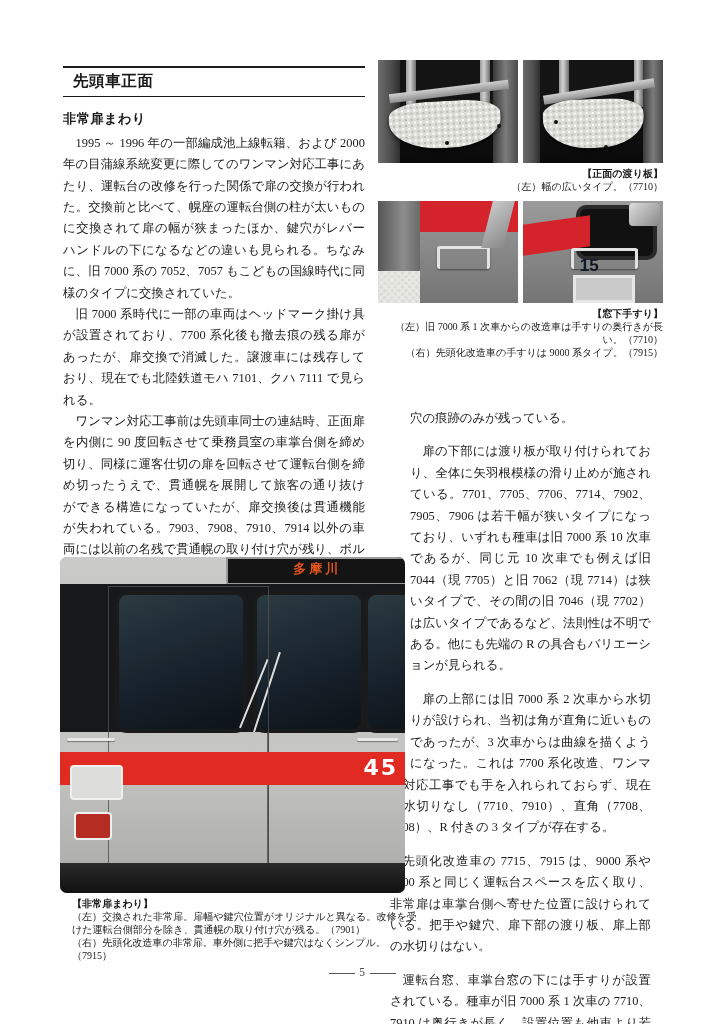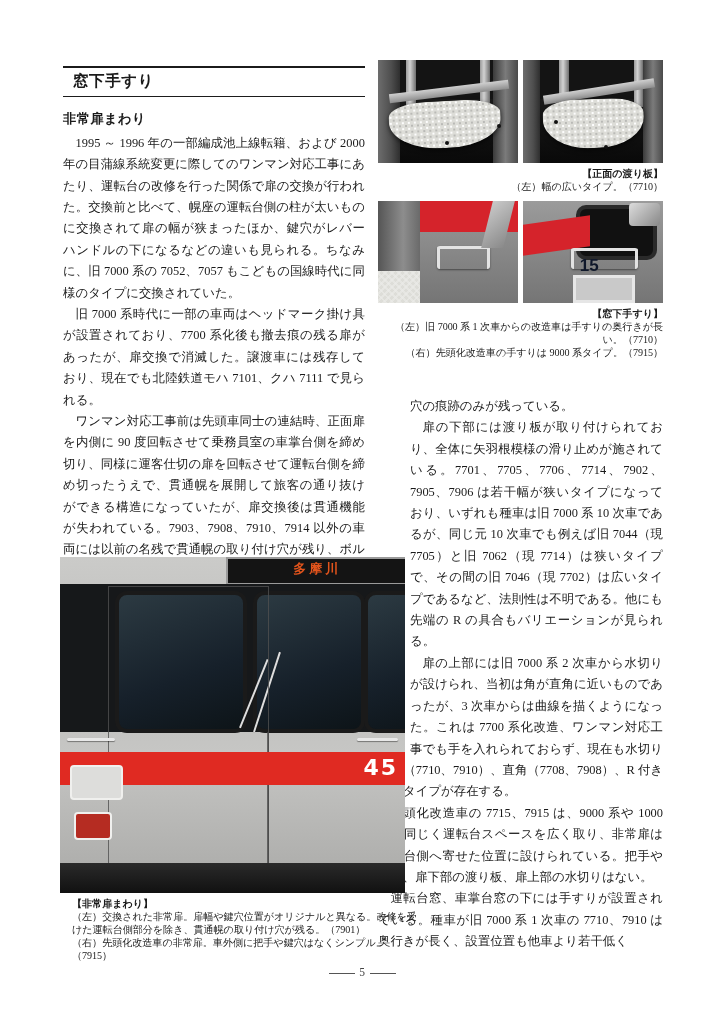--- a/index.html
+++ b/index.html
@@ -104,21 +104,21 @@
     position: absolute;
     left: 378px;
     top: 396px;
     width: 285px;
     font-size: 12.4px;
     line-height: 21.4px;
     text-align: justify;
     text-justify: inter-character;
   }
   .rtext p {
-    margin: 0;
+    margin: 12px;
     text-indent: 1em;
   }
   .rtext p.noindent { text-indent: 0; }
   .rtext .float-spacer {
     float: left;
     width: 32px;
     height: 360px;
     margin: 0;
   }
   .rtext .sub-head {
@@ -325,21 +325,21 @@
   }
 </style>
 </head>
 <body>
 
 <div class="page">
 
   <div class="col-left">
 
     <div class="section-head">
-      <div class="section-head-text">窓下手すり</div>
+      <div class="section-head-text">先頭車正面</div>
     </div>
 
     <div class="sub-head">非常扉まわり</div>
 
     <p class="body">1995 ～ 1996 年の一部編成池上線転籍、および 2000 年の目蒲線系統変更に際してのワンマン対応工事にあたり、運転台の改修を行った関係で扉の交換が行われた。交換前と比べて、幌座の運転台側の柱が太いものに交換されて扉の幅が狭まったほか、鍵穴がレバーハンドルの下になるなどの違いも見られる。ちなみに、旧 7000 系の 7052、7057 もこどもの国線時代に同様のタイプに交換されていた。</p>
     <p class="body">旧 7000 系時代に一部の車両はヘッドマーク掛け具が設置されており、7700 系化後も撤去痕の残る扉があったが、扉交換で消滅した。譲渡車には残存しており、現在でも北陸鉄道モハ 7101、クハ 7111 で見られる。</p>
     <p class="body">ワンマン対応工事前は先頭車同士の連結時、正面扉を内側に 90 度回転させて乗務員室の車掌台側を締め切り、同様に運客仕切の扉を回転させて運転台側を締め切ったうえで、貫通幌を展開して旅客の通り抜けができる構造になっていたが、扉交換後は貫通機能が失われている。7903、7908、7910、7914 以外の車両には以前の名残で貫通幌の取り付け穴が残り、ボルトが締められているが、幌座の運転台側は前述のとおり柱ごと交換されたため穴も存在しない。また、7712、7714、7912 はボルトが撤去されて</p>
   </div>
 
   <div class="col-right">
@@ -414,21 +414,21 @@
     <p>扉の上部には旧 7000 系 2 次車から水切りが設けられ、当初は角が直角に近いものであったが、3 次車からは曲線を描くようになった。これは 7700 系化改造、ワンマン対応工事でも手を入れられておらず、現在も水切りなし（7710、7910）、直角（7708、7908）、R 付きの 3 タイプが存在する。</p>
     <p>先頭化改造車の 7715、7915 は、9000 系や 1000 系と同じく運転台スペースを広く取り、非常扉は車掌台側へ寄せた位置に設けられている。把手や鍵穴、扉下部の渡り板、扉上部の水切りはない。</p>
 
 
     <p>運転台窓、車掌台窓の下には手すりが設置されている。種車が旧 7000 系 1 次車の 7710、7910 は奥行きが長く、設置位置も他車より若干低く</p>
   </div>
 
   <div class="bottom-photos">
 
 
-    <div class="photo ph-train" style="width:170px;">
+    <div class="photo ph-train" style="width:170px;border-radius:7px;">
       <div class="carbody"></div>
       <div class="dest" style="left:48%; top:0; width:52%; height:7.2%; font-size:13px; line-height:20px; letter-spacing:3px;">多摩川</div>
 
       <div style="position:absolute; left:0; top:8%; right:0; height:44%; background:#16181a;"></div>
       <div class="glass" style="left:16%; top:10%; width:36%; height:40%;"></div>
       <div class="glass" style="left:56%; top:10%; width:30%; height:40%;"></div>
       <div class="glass" style="left:88%; top:10%; width:20%; height:40%;"></div>
       <div class="wiper" style="left:56%; top:27%; height:25%; transform:rotate(18deg);"></div>
       <div class="wiper" style="left:52%; top:29%; height:22%; transform:rotate(22deg);"></div>
 

